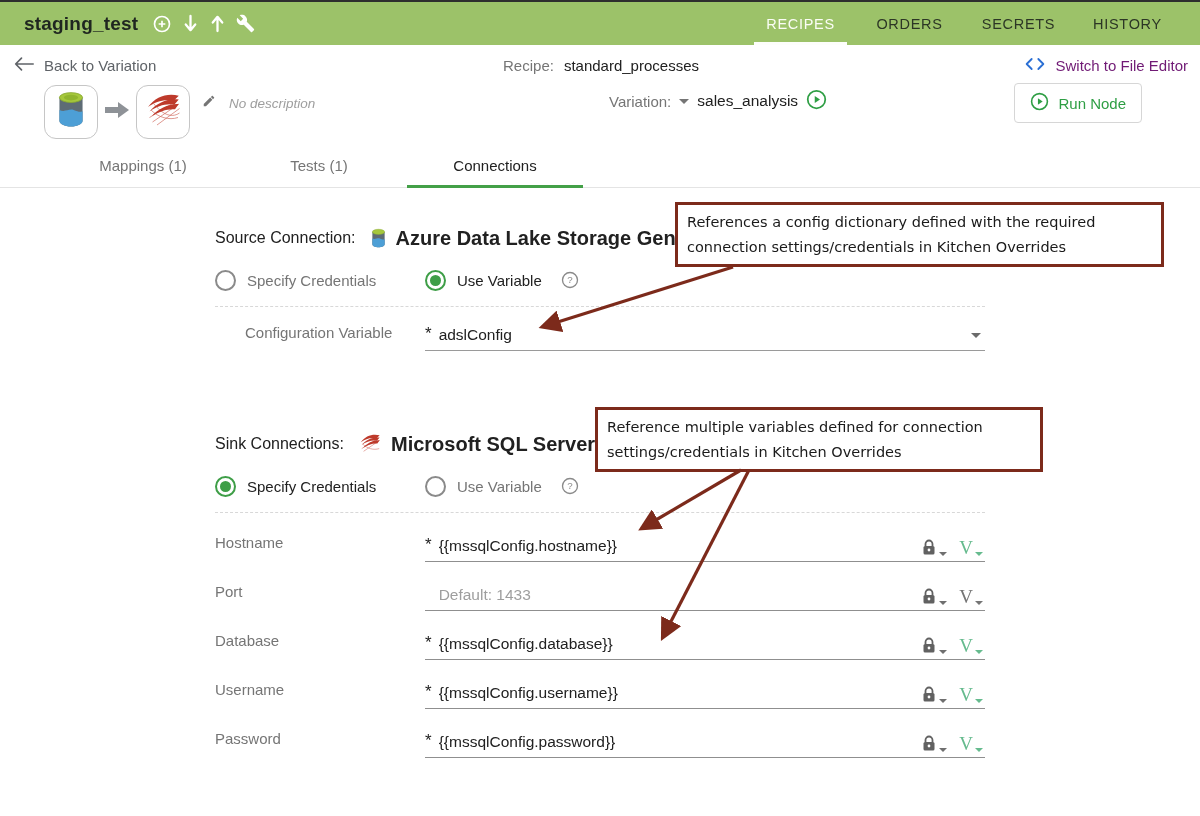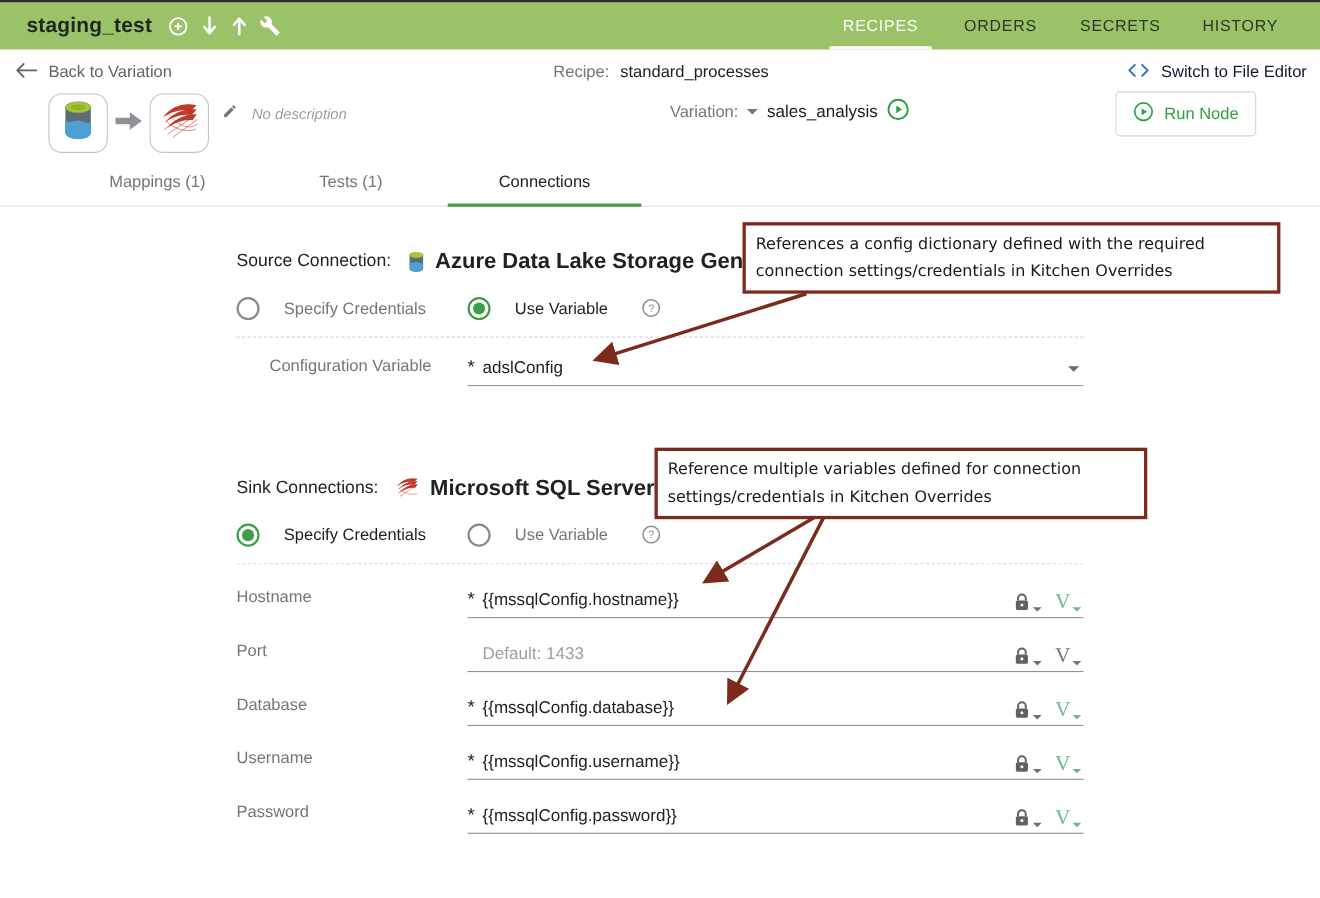--- a/index.html
+++ b/index.html
@@ -23,21 +23,21 @@
   .topbar-tabs .top-tab:last-child { margin-right:18px; }
 
   
   .subheader { height:33px; display:flex; align-items:center; padding:8px 12px 0 14px; }
   .back-link { flex:1; display:flex; align-items:center; gap:10px; color:#5f6368;
                font-size:15px; cursor:pointer; }
   .recipe-crumb { display:flex; align-items:center; gap:10px; font-size:15px; }
   .recipe-label { color:#757575; }
   .recipe-value { color:#212121; font-weight:500; }
   .switch-editor { flex:1; display:flex; align-items:center; justify-content:flex-end;
-                   gap:10px; color:#0f172a; font-size:15px; font-weight:500; cursor:pointer; }
+                   gap:10px; color:#701a75; font-size:15px; font-weight:500; cursor:pointer; }
 
   
   .node-bar { display:flex; align-items:center; padding:4px 58px 2px 44px; height:66px; }
   .tiles { display:flex; align-items:center; gap:6px; }
   .tile { width:54px; height:54px; border:1.5px solid #c6c6c6; border-radius:12px;
           background:#fff; display:flex; align-items:center; justify-content:center; }
   .node-info { margin-left:12px; width:262px; align-self:flex-start; margin-top:5px; }
   .node-line1 { display:flex; align-items:center; gap:8px; font-size:15px; }
   .dim { color:#757575; }
   .node-name { color:#212121; font-size:15.5px; }
@@ -64,21 +64,21 @@
               height:3px; background:#43A047; }
 
   
   .content { padding:37px 215px 0 215px; }
   .conn-title { display:flex; align-items:center; height:26px; }
   .conn-title-label { font-size:16px; color:#212121; }
   .conn-icon { margin-left:14px; display:flex; align-items:center; }
   .conn-name { margin-left:9px; font-size:20px; font-weight:700; color:#212121; }
 
   .radio-row { display:flex; align-items:center; margin-top:16px; height:26px; }
-  .radio-opt { display:flex; align-items:center; gap:22px; cursor:pointer; }
+  .radio-opt { display:flex; align-items:center; gap:11px; cursor:pointer; }
   .radio-opt.first { width:210px; }
   .radio { width:21px; height:21px; border-radius:50%; border:2px solid #8a8a8a; background:#fff;
            display:flex; align-items:center; justify-content:center; flex:0 0 auto; }
   .radio.on { border-color:#3E9E47; }
   .radio.on::after { content:""; width:11px; height:11px; border-radius:50%; background:#3E9E47; }
   .radio-label { font-size:15px; color:#212121; }
   .radio-label.off { color:#757575; }
   .help { margin-left:8px; display:flex; align-items:center; }
 
   .dashed-divider { border-top:1px dashed #d8d8d8; margin-top:13px; }

